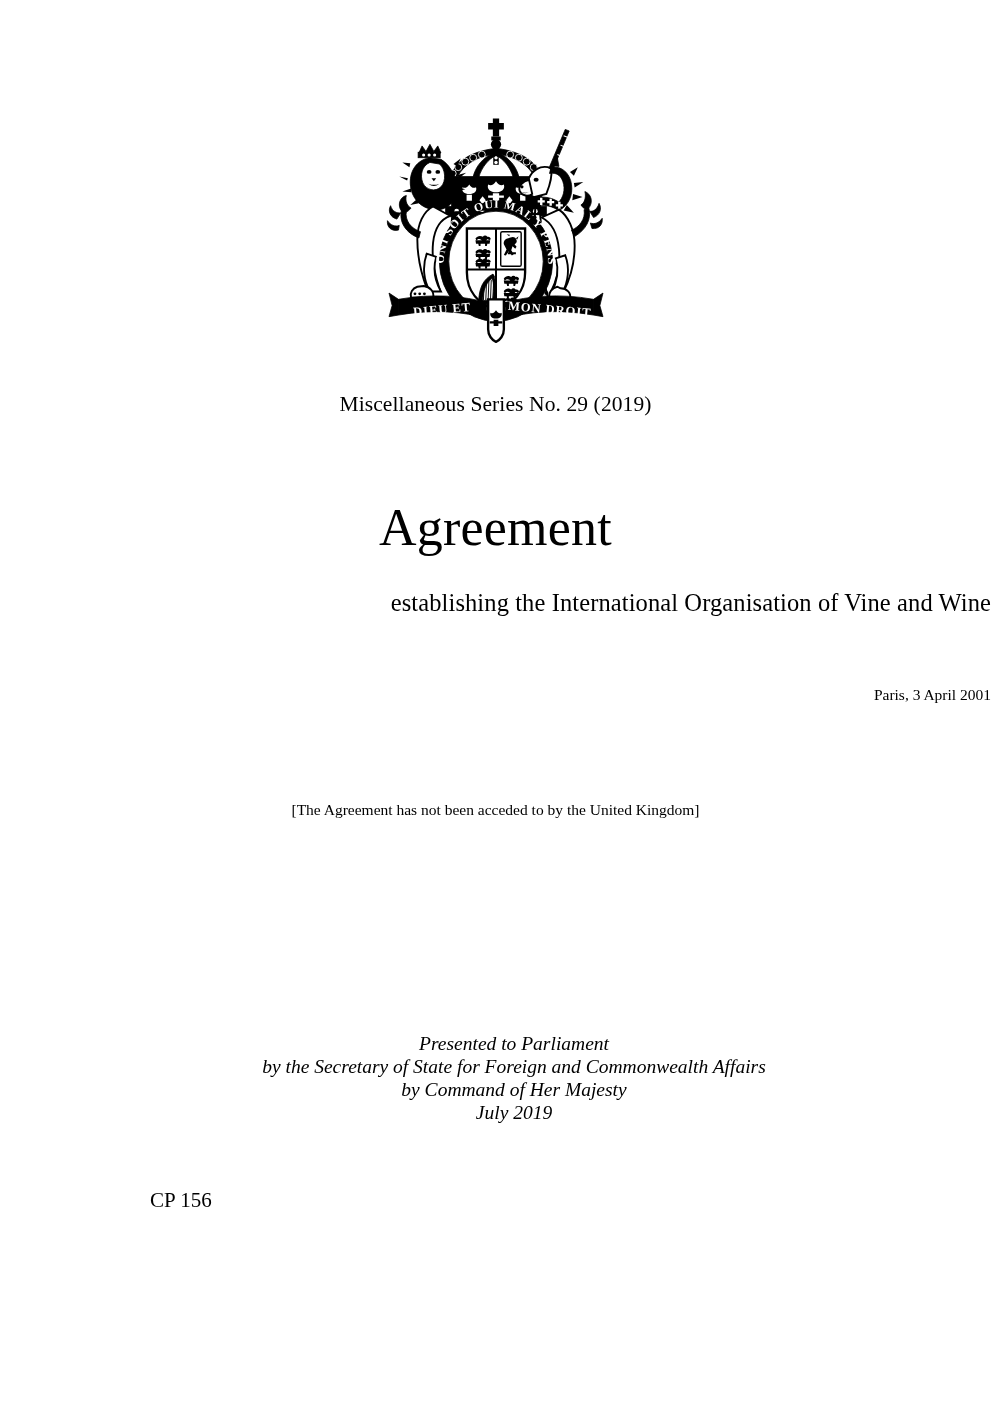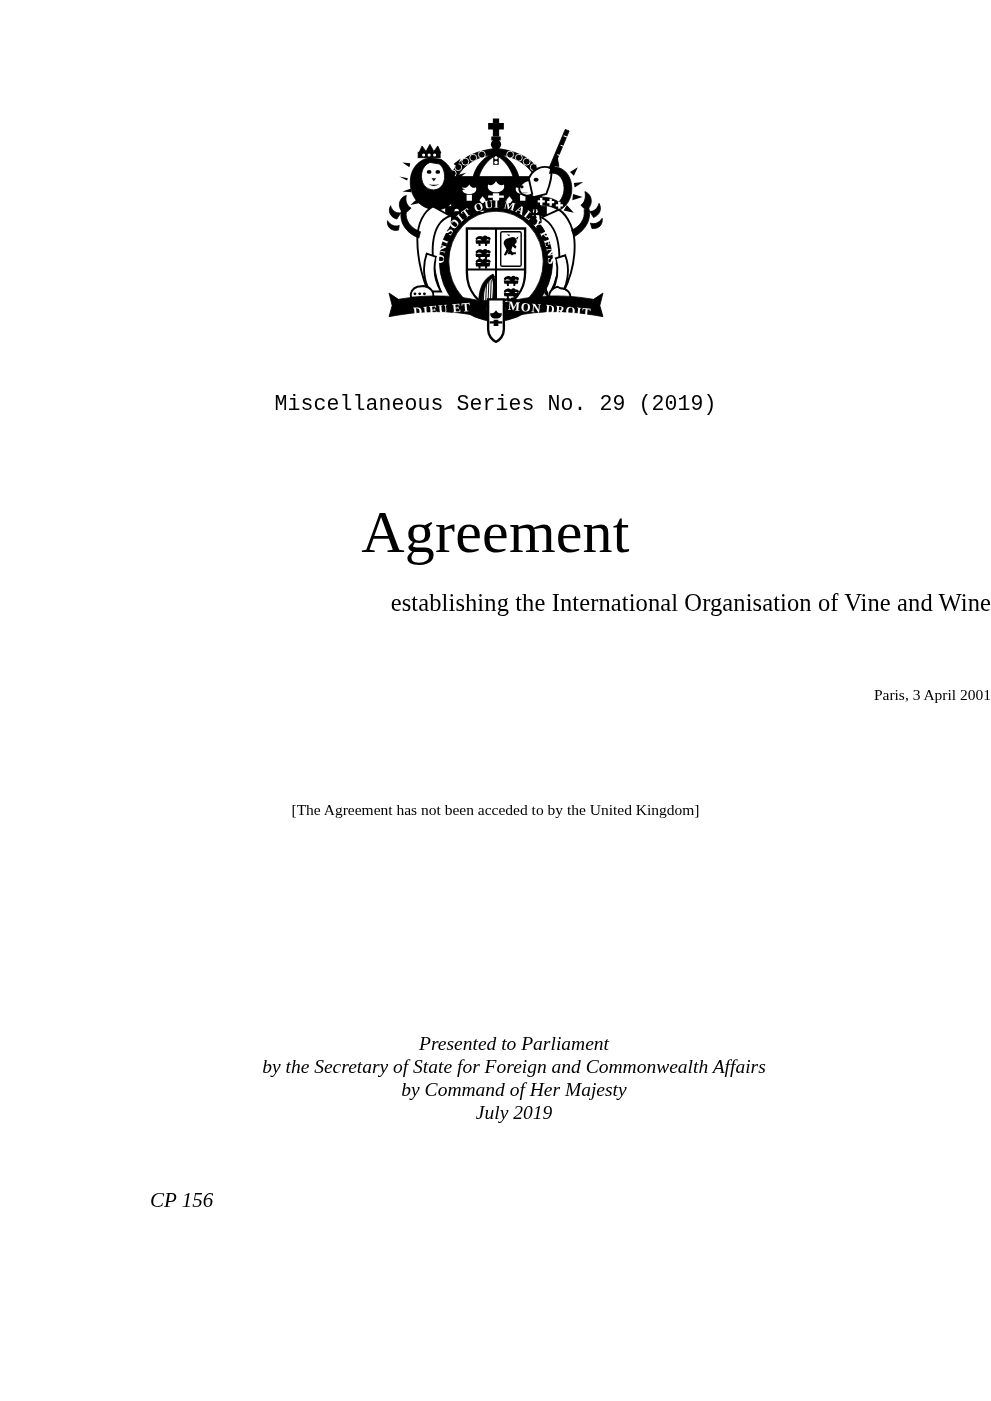--- a/index.html
+++ b/index.html
@@ -40,30 +40,29 @@
   
   .series-line {
     position: absolute;
     left: 0;
     right: 0;
     top: 392px;
     text-align: center;
     font-size: 21.5px;
     line-height: 1.2;
     letter-spacing: 0.1px;
-    font-family: Liberation Mono, monospace;
   }
 
   .main-title {
     position: absolute;
     left: 0;
     right: 0;
     top: 500px;
     text-align: center;
-    font-size: 60px;
+    font-size: 52px;
     line-height: 1.08;
     font-weight: normal;
     margin: 0;
     letter-spacing: 0.2px;
   }
 
   .subtitle {
     position: absolute;
     left: 0;
     right: 0;
@@ -110,21 +109,20 @@
   .presentation div {
     white-space: nowrap;
   }
 
   .paper-number {
     position: absolute;
     left: 150px;
     top: 1188px;
     font-size: 21px;
     line-height: 1.2;
-    font-style: italic;
   }
 </style>
 </head>
 <body>
 
 <div class="page">
 
   <div class="crest">
     <svg viewBox="0 0 300 315" xmlns="http://www.w3.org/2000/svg" role="img" aria-label="Royal Coat of Arms">
       <g fill="#000000" stroke="#000000">

